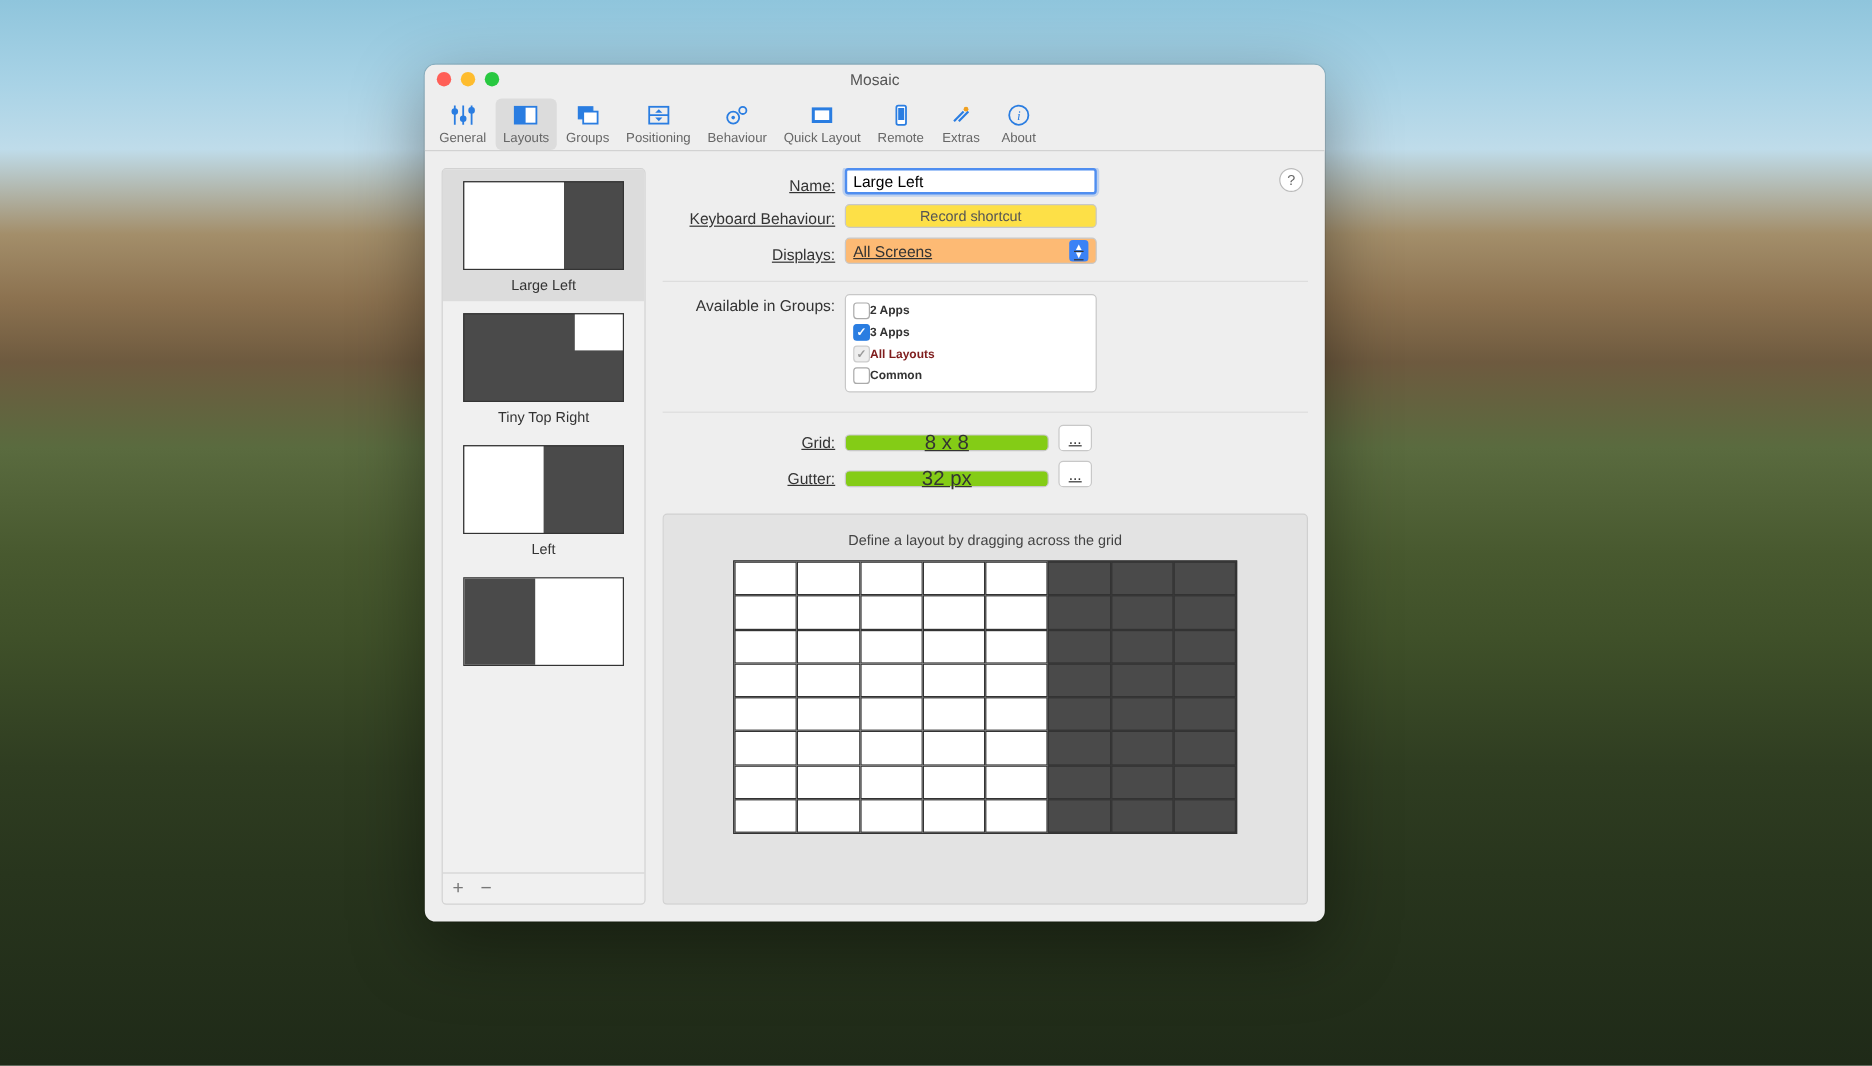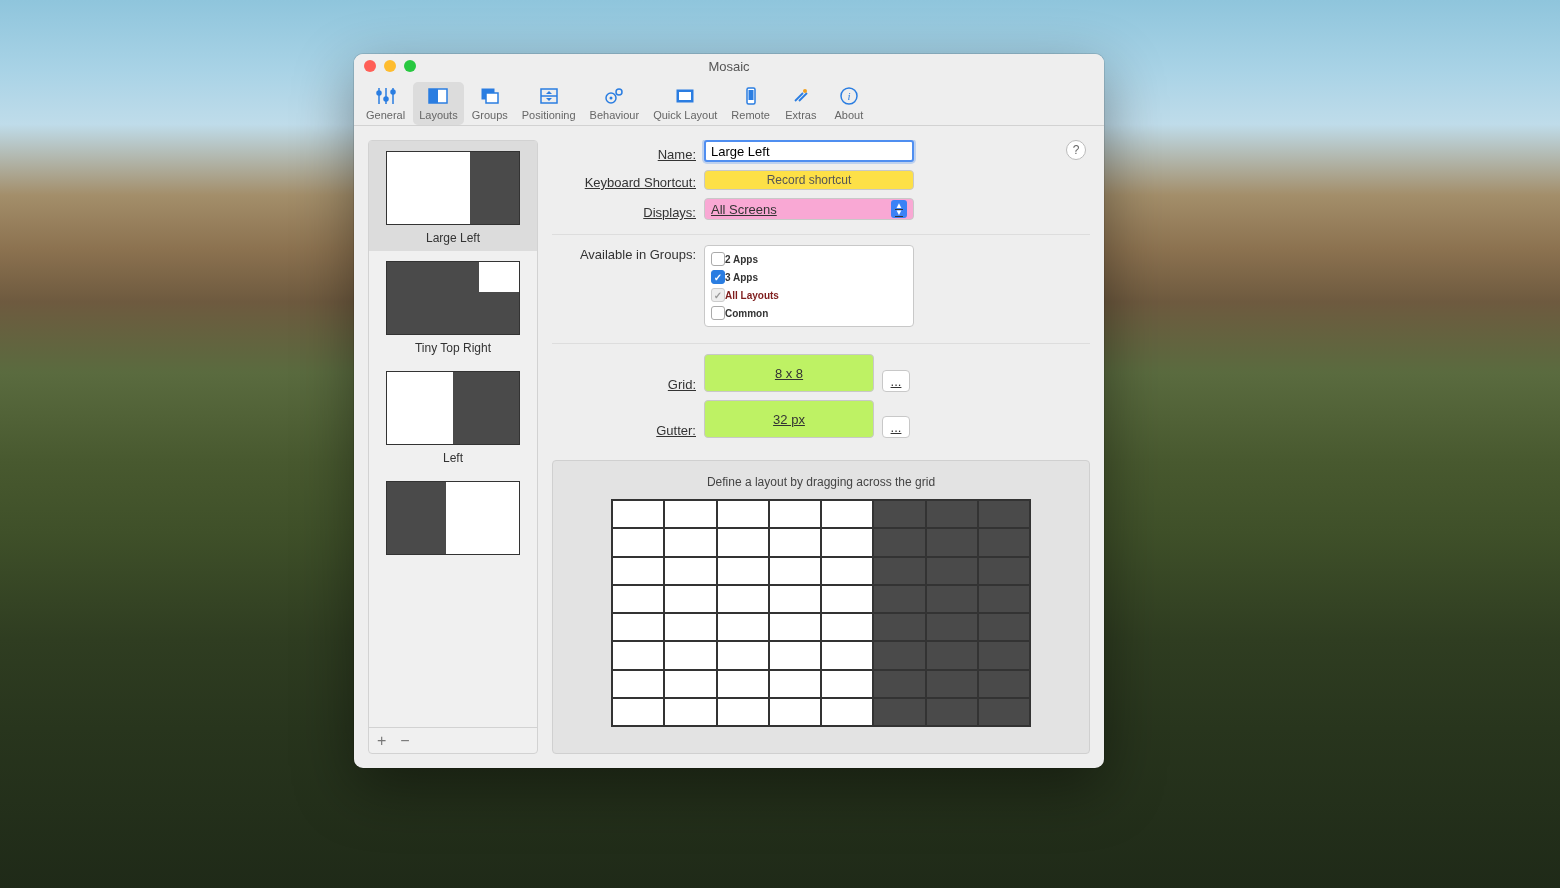--- a/index.html
+++ b/index.html
@@ -112,21 +112,21 @@
   box-shadow: 0 0 0 2px rgba(79,142,240,0.3);
   padding: 1px 5px;
 }
 .record-btn {
   width: 100%; height: 20px;
   background: #fde047; border: 1px solid #c8c8c8; border-radius: 4px;
   font-size: 12px; color: #555;
 }
 .select {
   width: 100%; height: 22px;
-  background: #f9a8d4; border: 1px solid #c8c8c8; border-radius: 4px;
+  background: #fdba74; border: 1px solid #c8c8c8; border-radius: 4px;
   display: flex; align-items: center; padding: 4px 6px;
   justify-content: space-between; font-size: 13px;
 }
 .select-arrows {
   width: 16px; height: 18px; background: #3b82f6; border-radius: 3px;
   display: flex; flex-direction: column; align-items: center; justify-content: center;
   color: #fff; font-size: 8px; line-height: 7px;
 }
 .divider { height: 1px; background: #ddd; margin: 6px 0 10px 0; }
 .groups-row { display: flex; align-items: flex-start; gap: 8px; margin-bottom: 10px; }
@@ -140,22 +140,22 @@
   background: #fff; display: flex; align-items: center; justify-content: center;
   font-size: 10px; color: #fff;
 }
 .checkbox.checked { background: #2a7de1; border-color: #2a7de1; }
 .checkbox.checked::after { content: "✓"; }
 .checkbox.disabled { background: #eee; border-color: #ccc; color: #aaa; }
 .checkbox.disabled.checked::after { content: "✓"; color: #999; }
 .group-line.disabled { color: #7f1d1d; }
 .small-row .form-control { flex: 0 0 170px; width: 170px; }
 .value-field {
-  width: 100%; height: 38px; background: #bef264; border: 1px solid #c8c8c8; border-radius: 4px;
-  text-align: center; font-size: 13px; display: flex; align-items: center; justify-content: center;
+  width: 100%; height: 14px; background: #84cc16; border: 1px solid #c8c8c8; border-radius: 4px;
+  text-align: center; font-size: 17px; display: flex; align-items: center; justify-content: center;
 }
 .ellipsis-btn {
   width: 28px; height: 22px; background: #fff; border: 1px solid #c8c8c8; border-radius: 4px;
   font-size: 13px; display: flex; align-items: center; justify-content: center; cursor: default;
 }
 .grid-panel {
   margin-top: 14px; flex: 1;
   background: #e3e3e3; border: 1px solid #d0d0d0; border-radius: 4px;
   display: flex; flex-direction: column; align-items: center;
   padding: 14px 18px;
@@ -327,21 +327,21 @@
       <div class="help-btn">?</div>
 
       <div class="form-row">
         <div class="form-label">Name:</div>
         <div class="form-control">
           <input class="text-field focused" value="Large Left" style="">
         </div>
       </div>
 
       <div class="form-row">
-        <div class="form-label">Keyboard Shortcut:</div>
+        <div class="form-label">Keyboard Behaviour:</div>
         <div class="form-control">
           <button class="record-btn">Record shortcut</button>
         </div>
       </div>
 
       <div class="form-row">
         <div class="form-label">Displays:</div>
         <div class="form-control">
           <div class="select">
             <span>All Screens</span>

